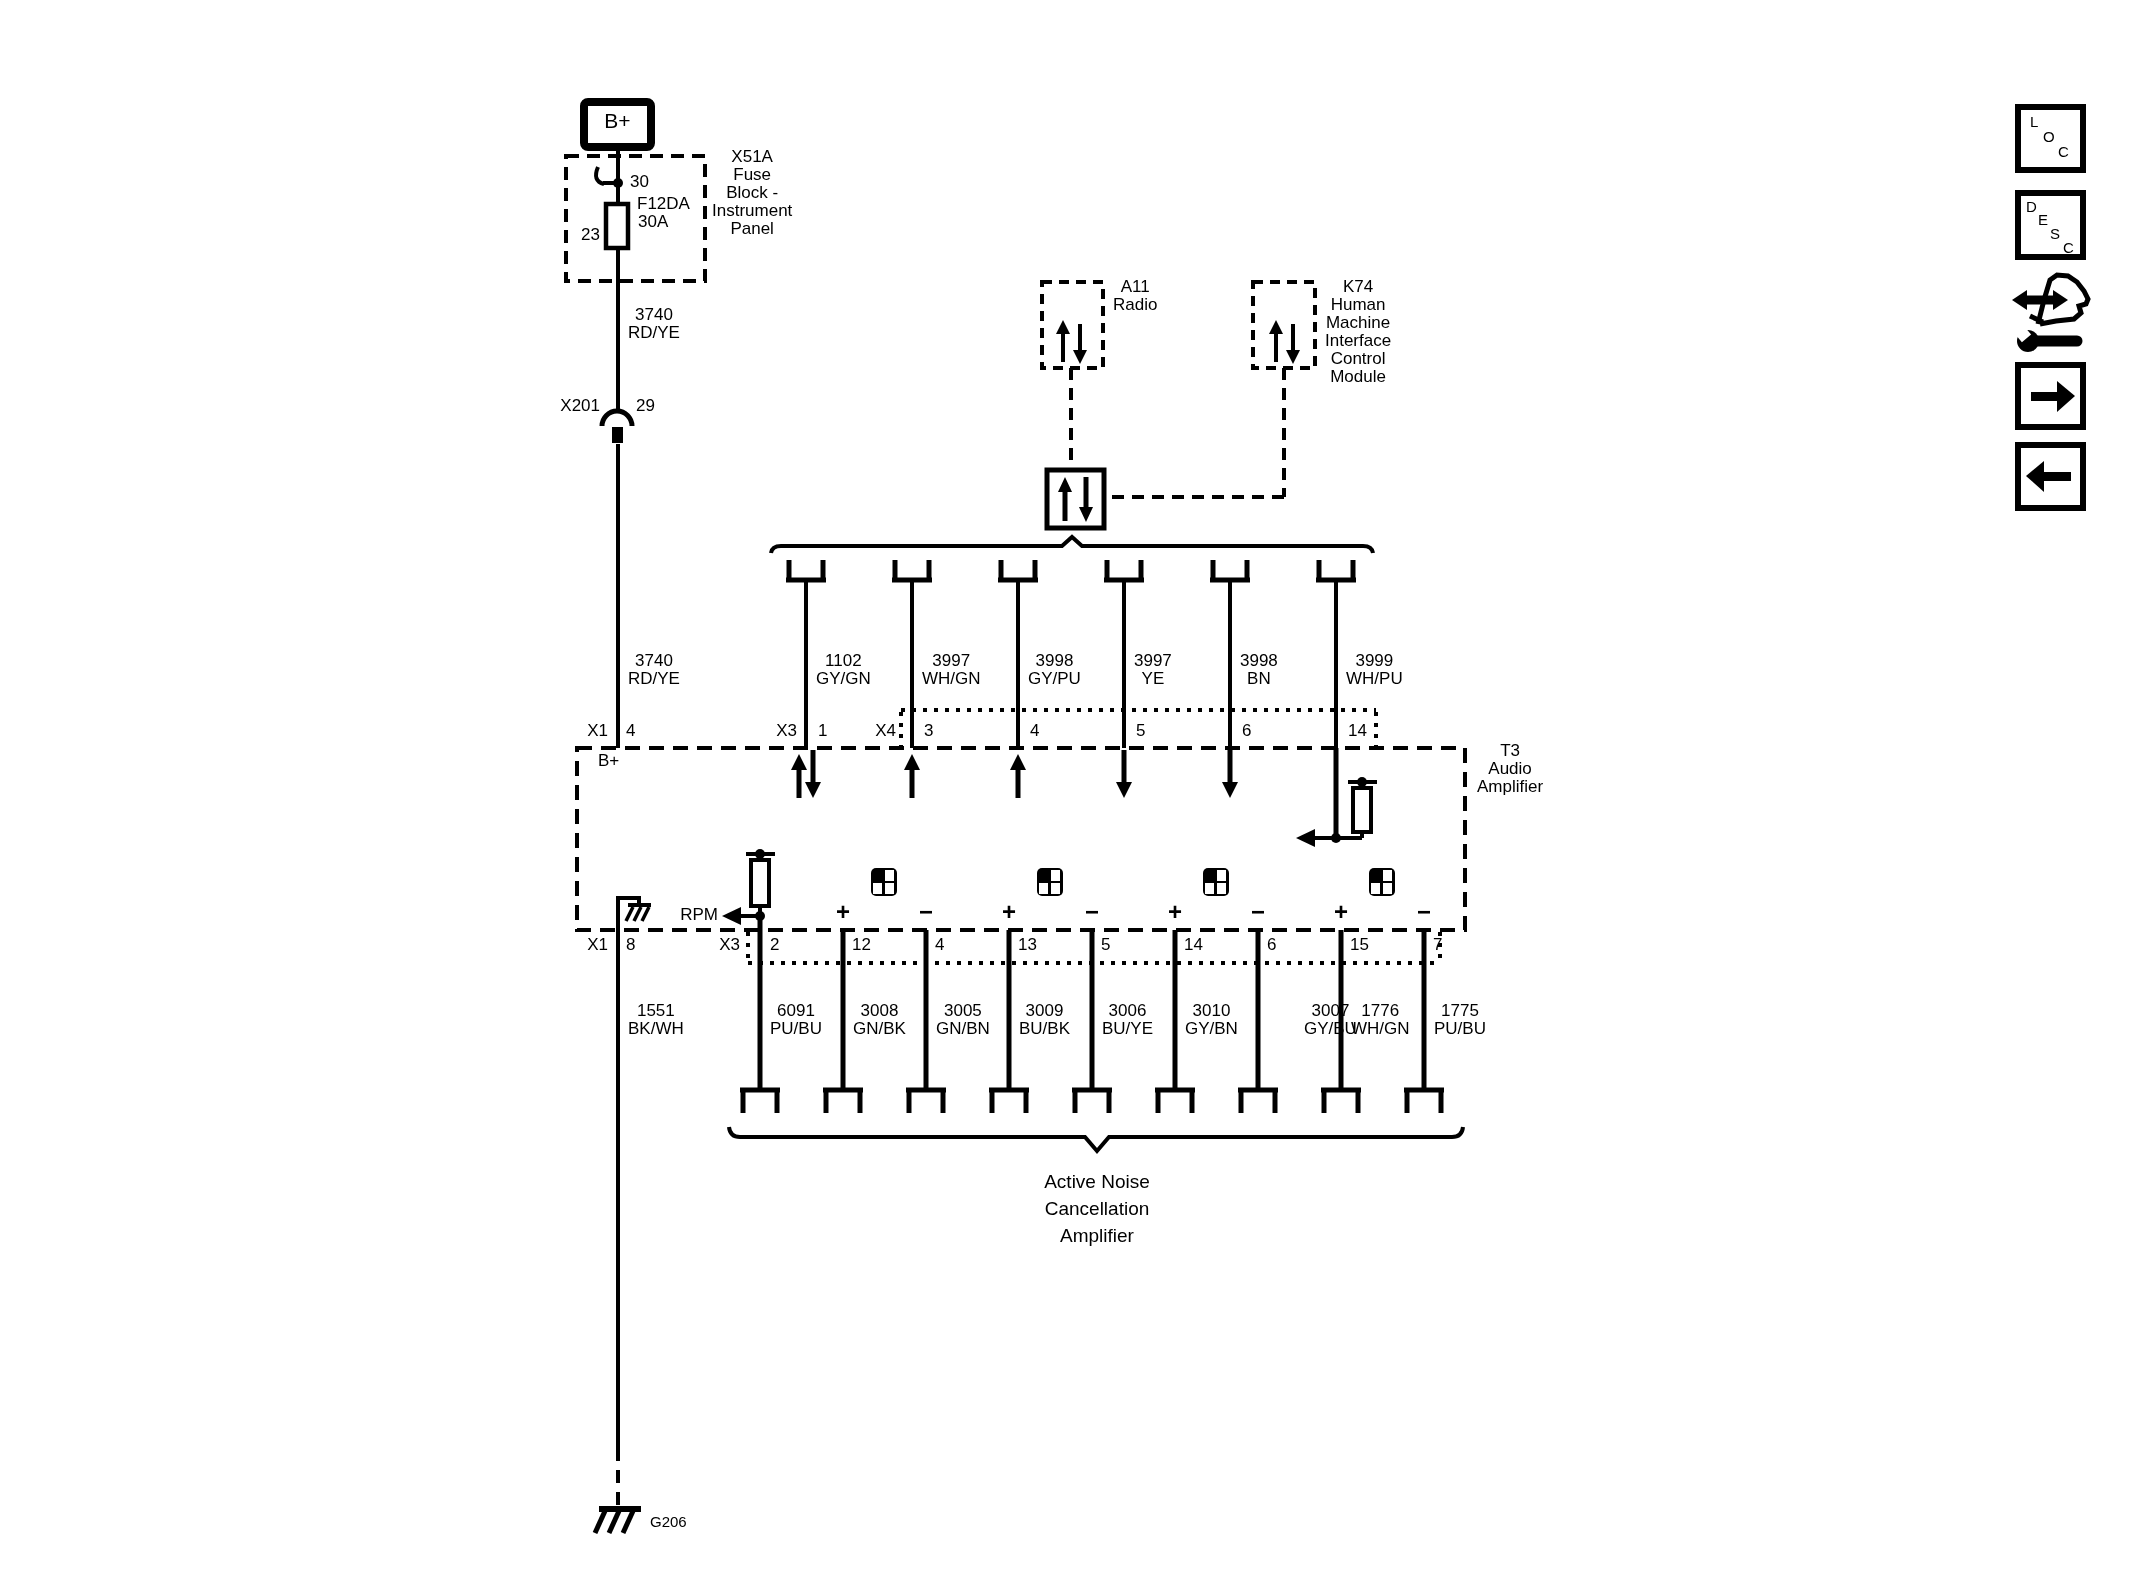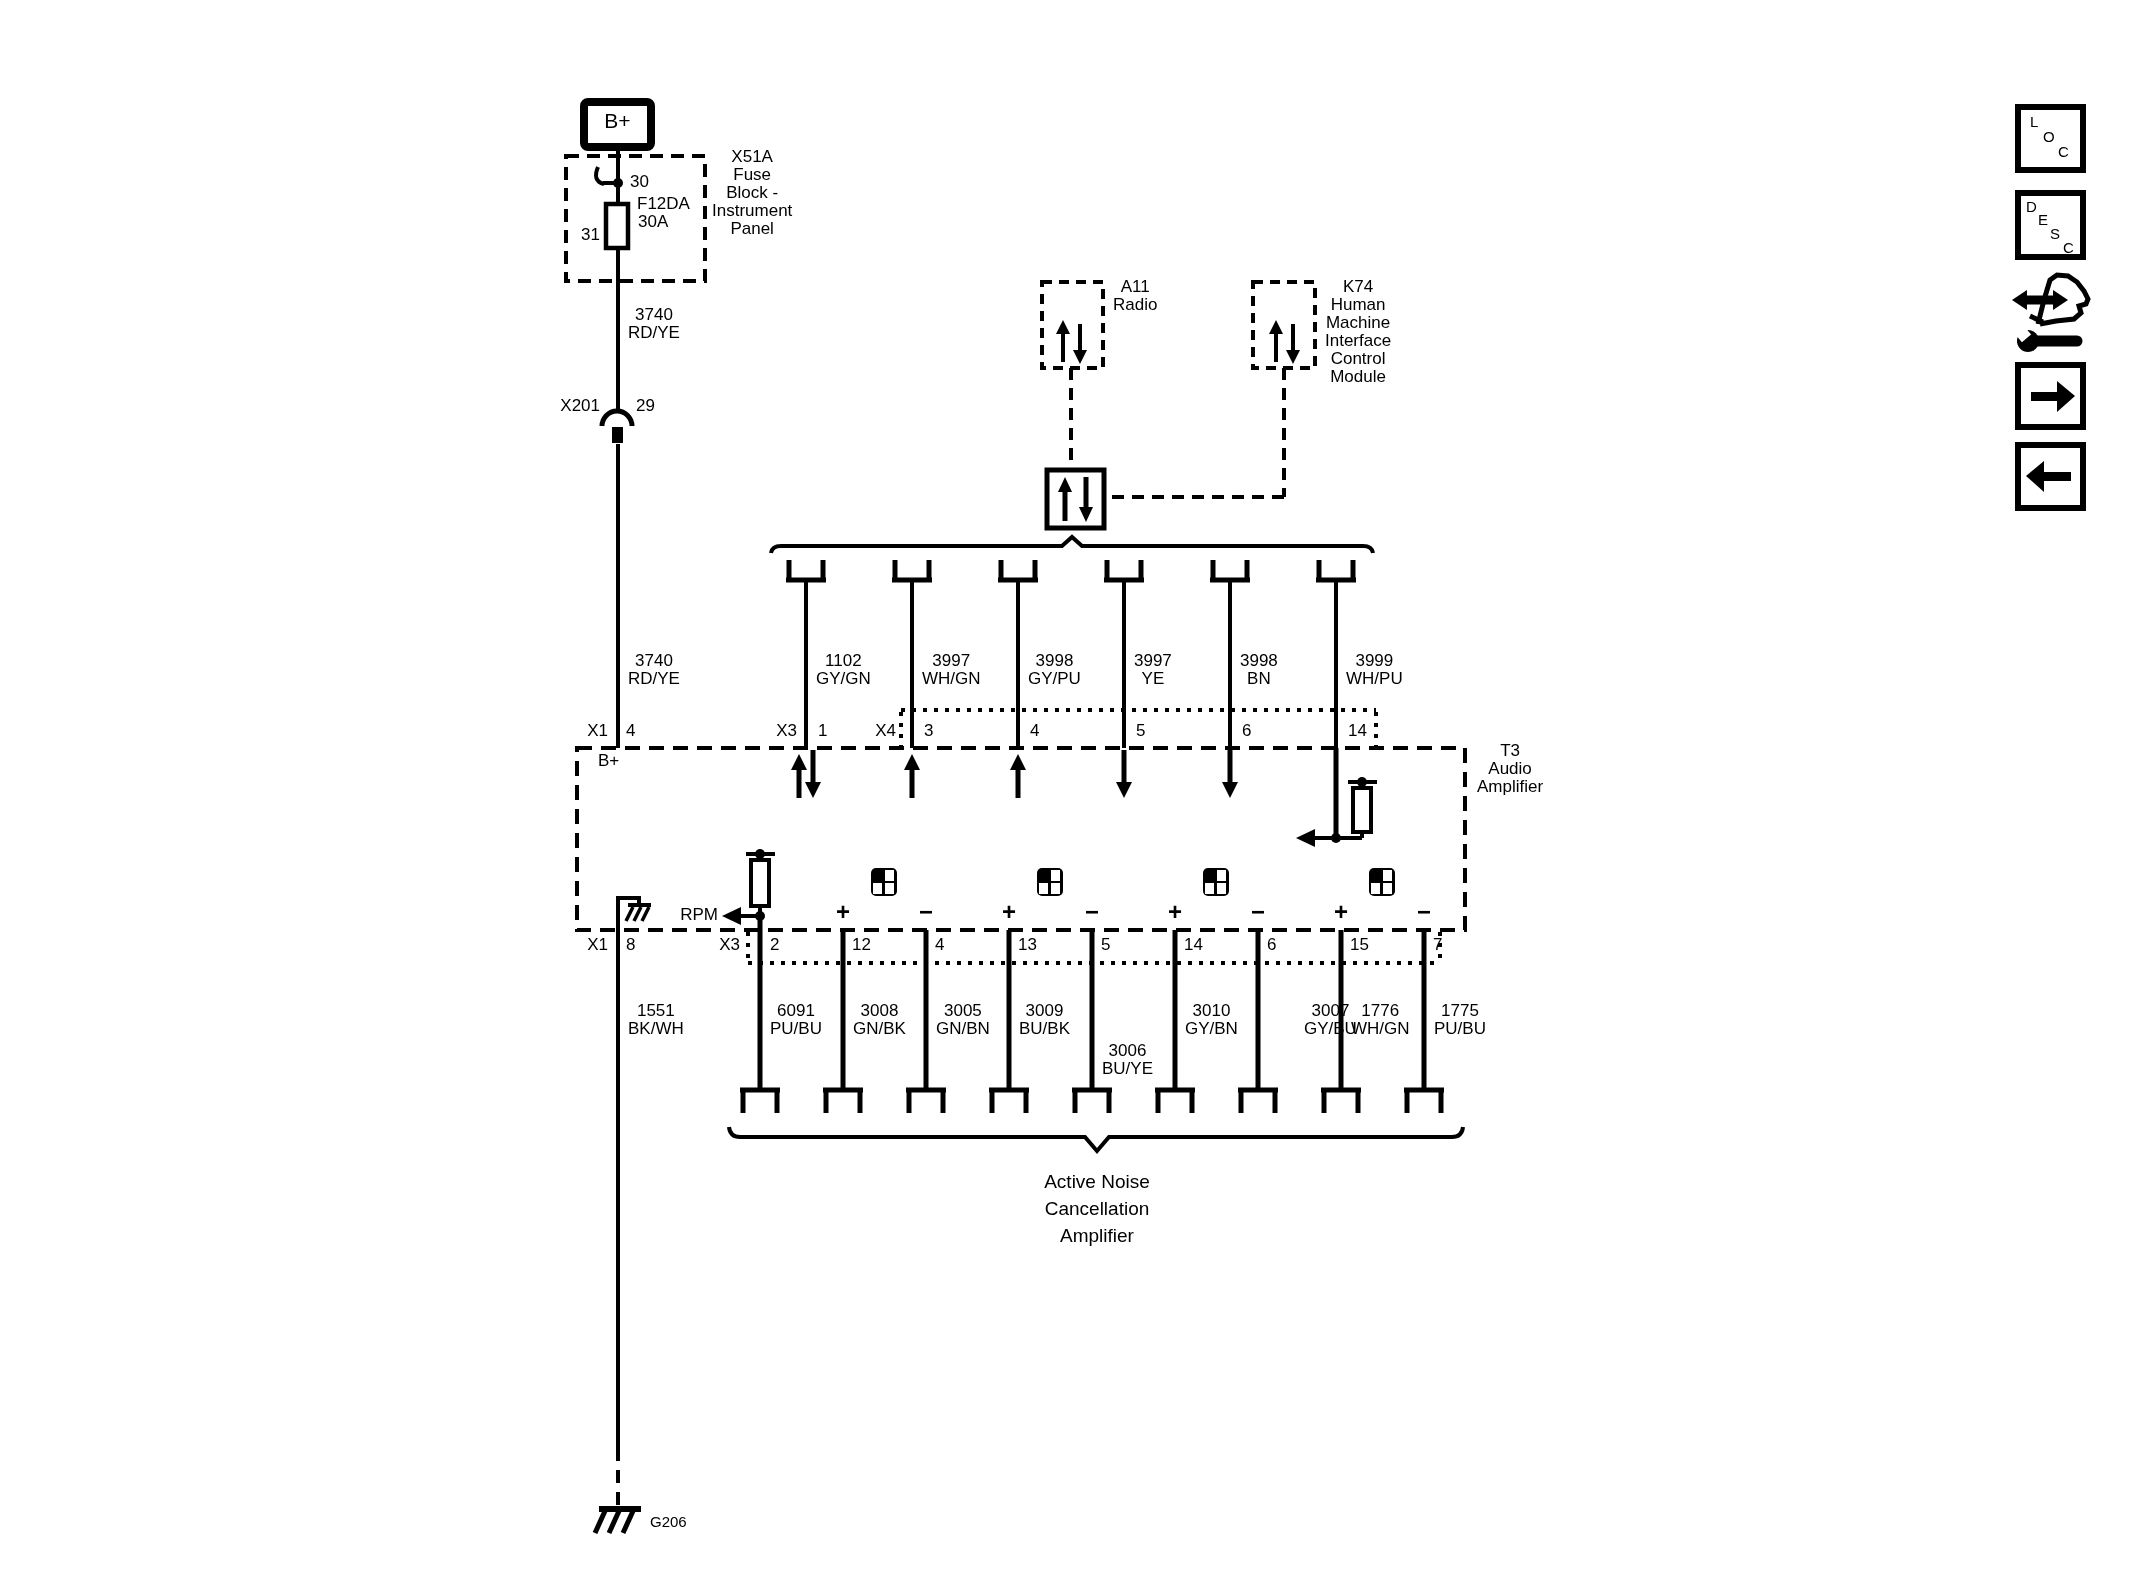--- a/index.html
+++ b/index.html
@@ -295,21 +295,21 @@
       <rect x="2044" y="472" width="27" height="9" fill="#000" stroke="none"></rect>
       <polygon points="2044,461 2044,492 2026,476" fill="#000" stroke="none"></polygon>
     </g>
   </svg>
 
   <div class="txt ctr" style="left:584px;top:112px;width:67px;font-size:21px;">B+</div>
 
   <div class="txt" style="left:630px;top:173px;">30</div>
   <div class="txt" style="left:637px;top:195px;">F12DA</div>
   <div class="txt" style="left:638px;top:213px;">30A</div>
-  <div class="txt ra" style="left:572px;top:226px;width:28px;">31</div>
+  <div class="txt ra" style="left:572px;top:226px;width:28px;">23</div>
 
   <div class="txt lines" style="left:712px;top:148px;">
     <div>X51A</div>
     <div>Fuse</div>
     <div>Block -</div>
     <div>Instrument</div>
     <div>Panel</div>
   </div>
 
   <div class="txt lines" style="left:628px;top:306px;">
@@ -419,21 +419,21 @@
     <div>GN/BK</div>
   </div>
   <div class="txt lines" style="left:936px;top:1002px;">
     <div>3005</div>
     <div>GN/BN</div>
   </div>
   <div class="txt lines" style="left:1019px;top:1002px;">
     <div>3009</div>
     <div>BU/BK</div>
   </div>
-  <div class="txt lines" style="left:1102px;top:1002px;margin-top:40px;">
+  <div class="txt lines" style="left:1102px;top:1002px;">
     <div>3006</div>
     <div>BU/YE</div>
   </div>
   <div class="txt lines" style="left:1185px;top:1002px;">
     <div>3010</div>
     <div>GY/BN</div>
   </div>
   <div class="txt lines" style="left:1268px;top:1002px;margin-left:36px;">
     <div>3007</div>
     <div>GY/BU</div>

